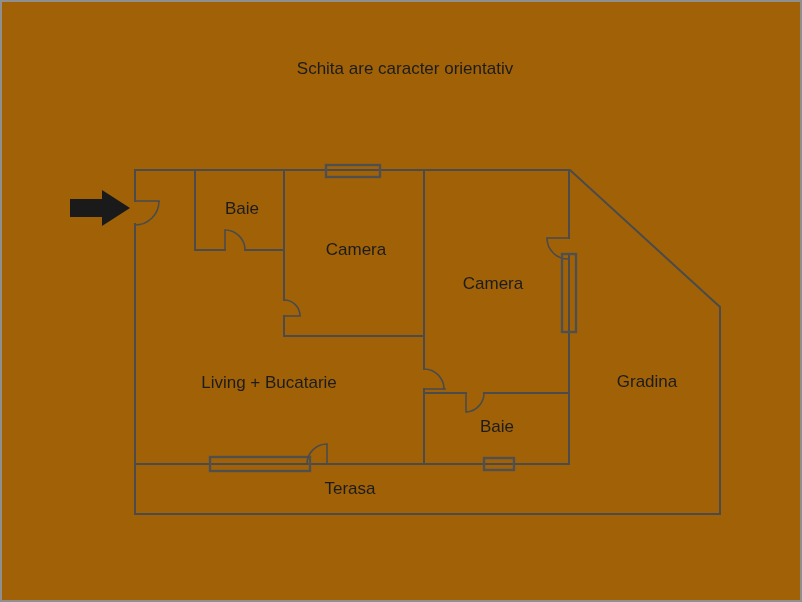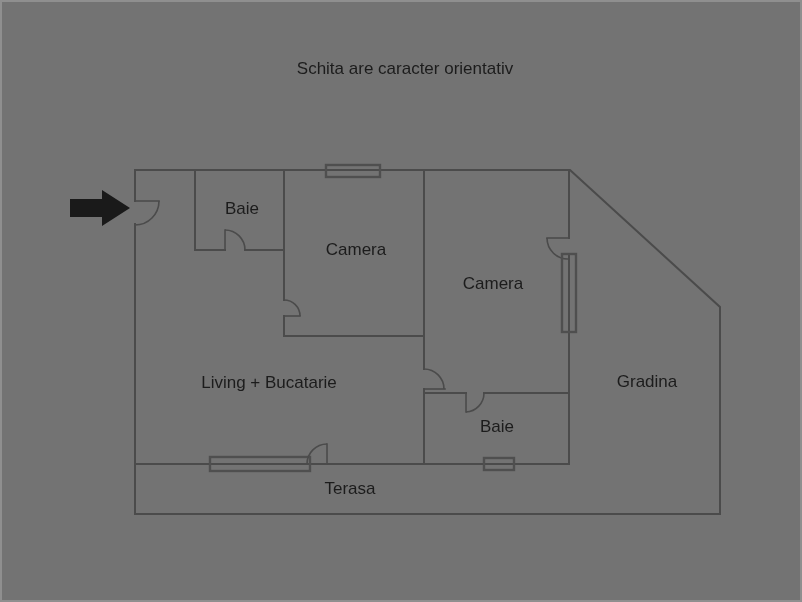--- a/index.html
+++ b/index.html
@@ -2,21 +2,21 @@
 <html><head>
 <meta charset="utf-8">
 <style>
   html, body { margin: 0; padding: 0; background: #ffffff; }
   .canvas {
     position: relative;
     width: 802px;
     height: 602px;
     box-sizing: border-box;
     border: 2px solid #8f8f8f;
-    background: #737373;
+    background: #a16207;
     font-family: "Liberation Sans", sans-serif;
     overflow: hidden;
   }
   svg.plan { position: absolute; left: 0; top: 0; }
   .wall   { fill: none; stroke: #4b4b4b; stroke-width: 2;   stroke-linecap: square; }
   .arc    { fill: none; stroke: #4b4b4b; stroke-width: 1.6; }
   .leaf   { fill: none; stroke: #4b4b4b; stroke-width: 1.6; stroke-linecap: square; }
   .window { fill: none; stroke: #4f4f4f; stroke-width: 2.4; }
   .arrow  { fill: #1a1a1a; stroke: none; }
   .lbl    { fill: #1c1c1c; font-family: "Liberation Sans", sans-serif;

